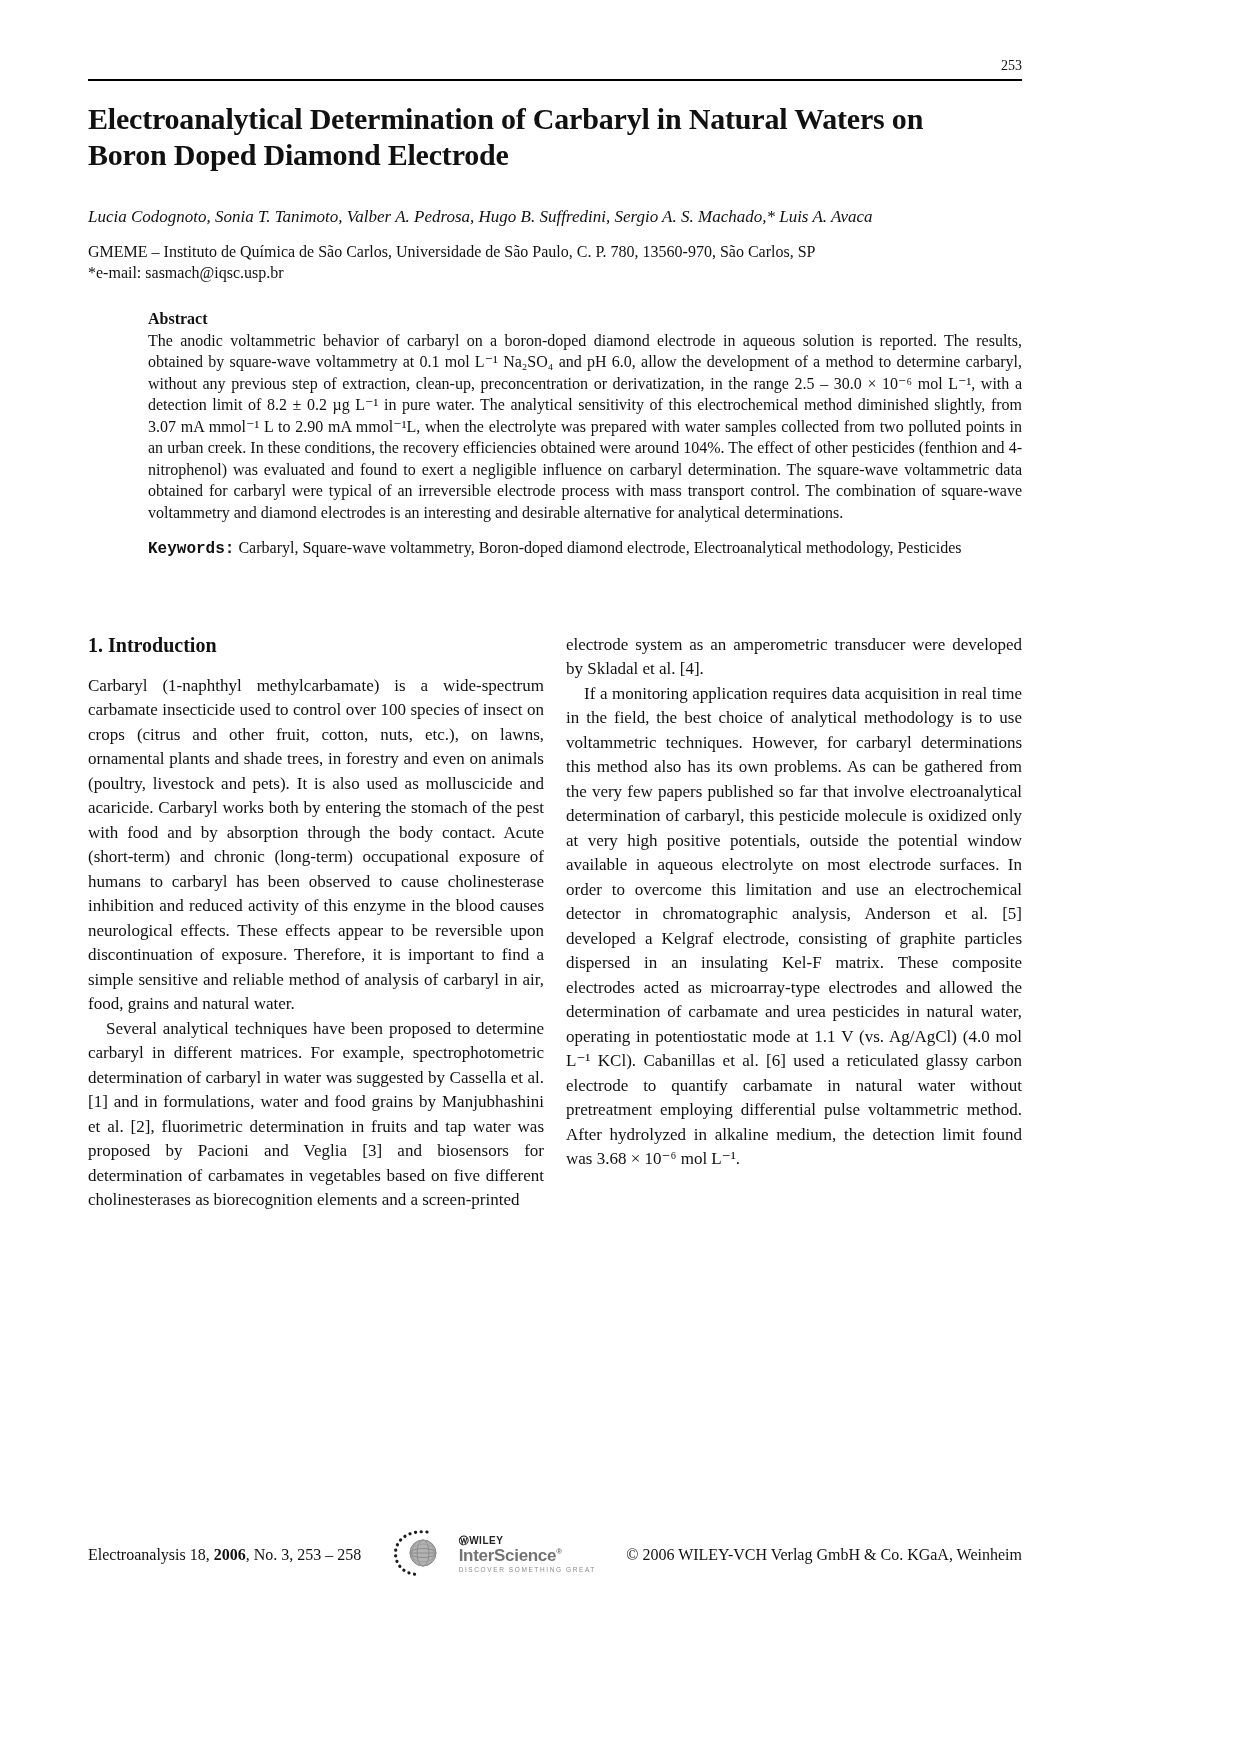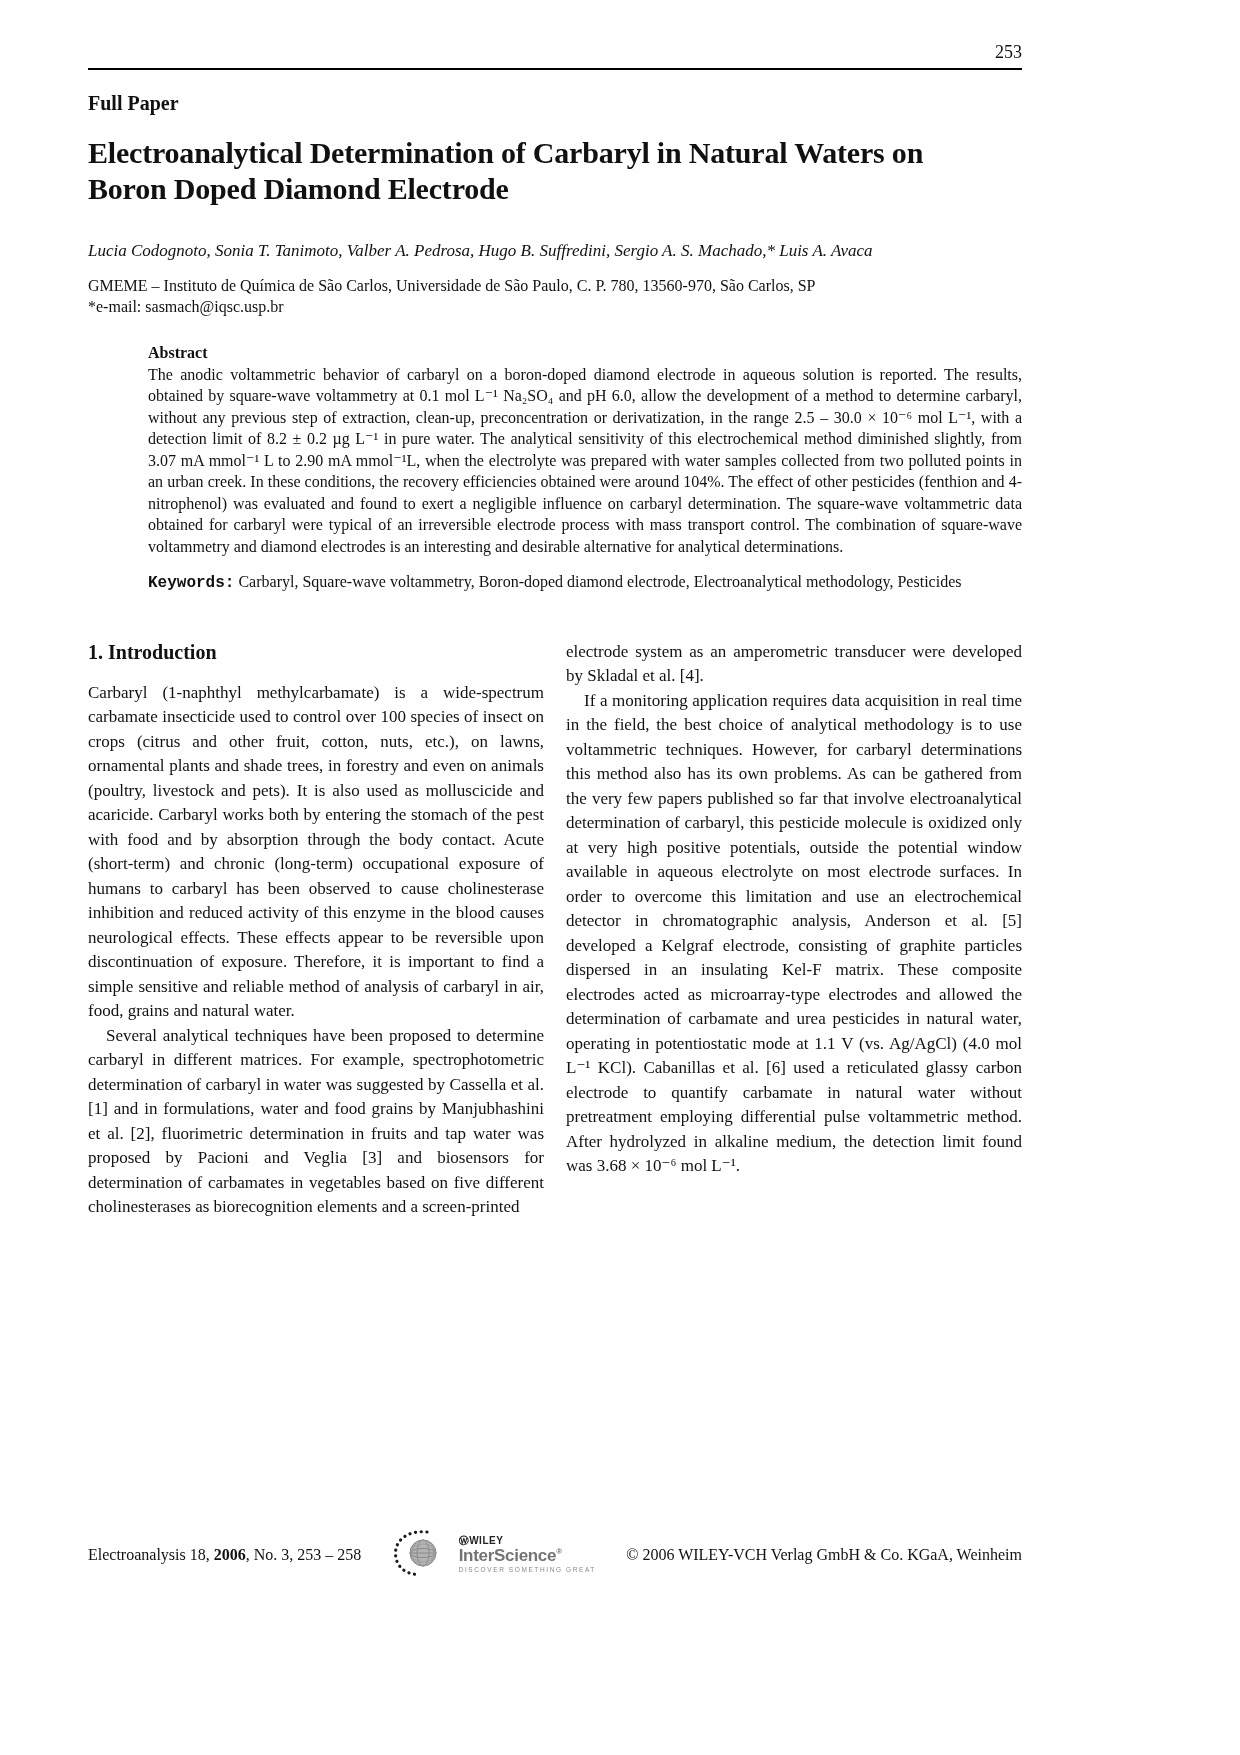--- a/index.html
+++ b/index.html
@@ -4,39 +4,39 @@
 <style>
   * { margin:0; padding:0; box-sizing:border-box; }
   html,body { background:#ffffff; }
   body {
     width:1240px; height:1755px; position:relative;
     font-family:"Liberation Serif","DejaVu Serif",serif;
     color:#111111;
   }
   .content { position:absolute; left:88px; top:0; width:934px; }
 
-  .pageno { padding-top:42px; text-align:right; font-size:18px; }
+  .pageno { padding-top:58px; text-align:right; font-size:14px; }
   .rule { margin-top:5px; border-bottom:2px solid #000; }
 
   .fullpaper { margin-top:22px; font-size:20px; font-weight:bold; }
 
   .title { margin-top:20px; font-size:30px; line-height:36px; font-weight:bold; letter-spacing:-0.2px; }
 
   .authors { margin-top:34px; font-style:italic; font-size:17px; }
 
   .affil { margin-top:14px; font-size:16px; line-height:21px; }
   .dates { margin-top:25px; font-size:16px; line-height:21px; }
 
   .abstract { margin-top:25px; margin-left:60px; font-size:16px; line-height:21.5px; text-align:justify; }
   .abstract-h { font-weight:bold; }
   .kw { margin-top:14px; font-size:16px; line-height:21.5px; text-align:justify; }
   .kw-label { font-weight:bold;font-family:Liberation Mono, monospace; }
   .doi { margin-top:22px; font-size:16px; }
 
-  .columns { margin-top:45px; display:flex; gap:22px; }
+  .columns { margin-top:72px; display:flex; gap:22px; }
   .col { width:456px; font-size:17px; line-height:24.5px; text-align:justify; }
   .intro-h { font-size:20px; font-weight:bold; margin-bottom:17px; line-height:24px; }
   .para-indent { text-indent:18px; }
 
   .footer {
     position:absolute; left:88px; top:1528px; width:934px;
     display:flex; justify-content:space-between; align-items:center;
     font-size:16px;
   }
   .jref-year { font-weight:bold; }
@@ -48,21 +48,20 @@
   .ws-tag { margin-top:2px; font-family:"Liberation Sans","DejaVu Sans",sans-serif; font-size:6.5px; letter-spacing:1.6px; color:#8a8a8a; }
 </style>
 </head>
 <body>
 
 <div class="content">
 
   <div class="pageno">253</div>
   <div class="rule"></div>
 
-  <div class="fullpaper">Full Paper</div>
 
   <h1 class="title">
     <span>Electroanalytical Determination of Carbaryl in Natural Waters on</span><br>
     <span>Boron Doped Diamond Electrode</span>
   </h1>
 
   <div class="authors">Lucia Codognoto, Sonia T. Tanimoto, Valber A. Pedrosa, Hugo B. Suffredini, Sergio A. S. Machado,* Luis A. Avaca</div>
 
   <div class="affil">
     <div>GMEME – Instituto de Química de São Carlos, Universidade de São Paulo, C. P. 780, 13560-970, São Carlos, SP</div>

